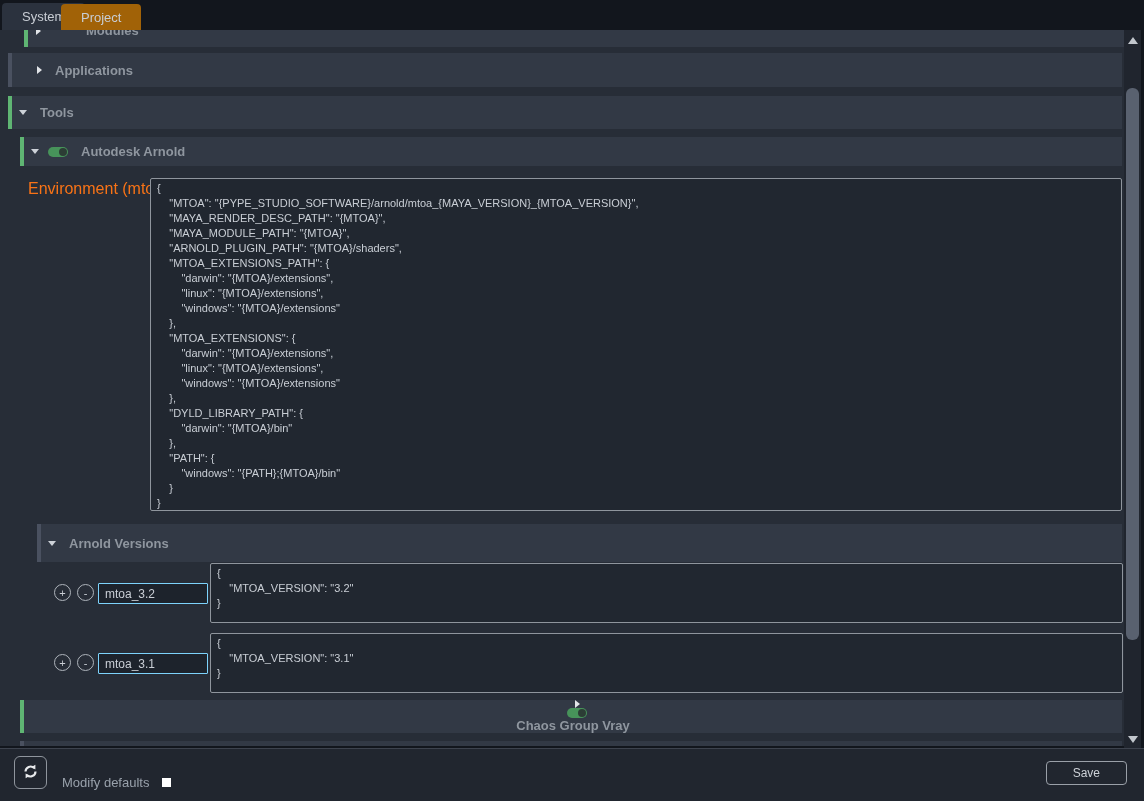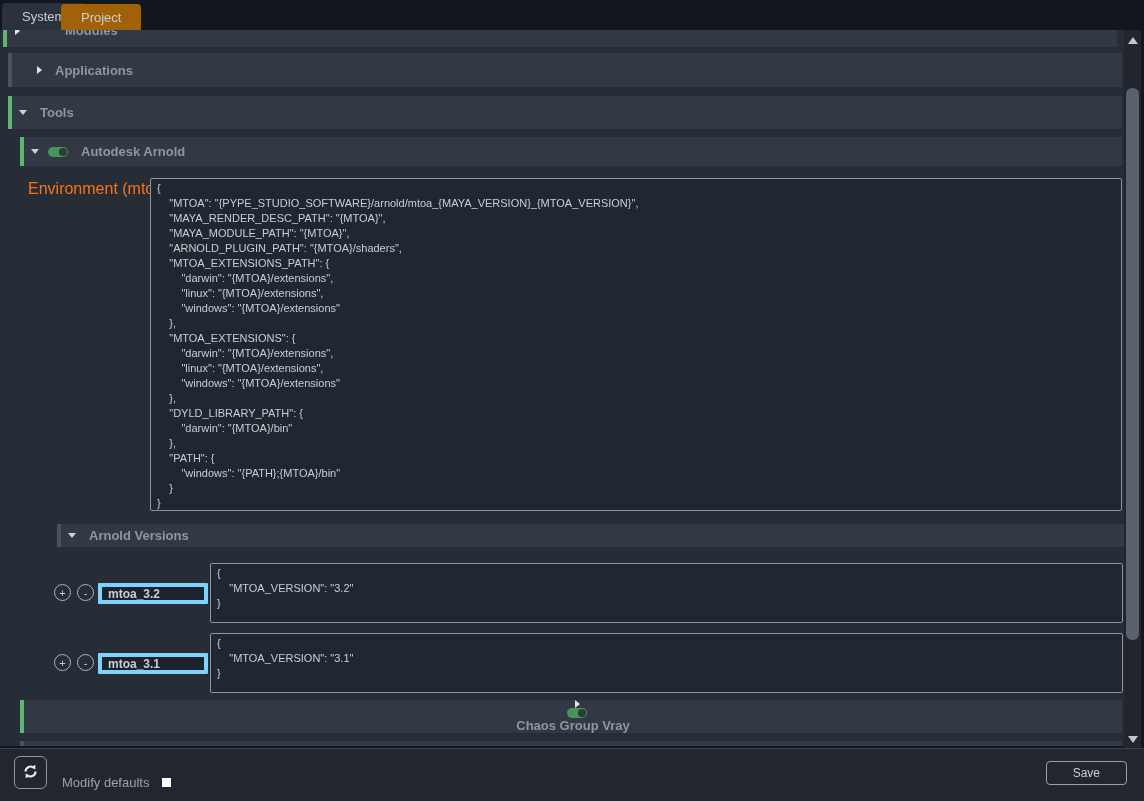--- a/index.html
+++ b/index.html
@@ -47,23 +47,23 @@
     border-radius:50%; background:#2c3d35;
   }
   .code {
     position:absolute; background:#212730; border:1px solid #8f959d; border-radius:2px;
     color:#c9ced5; font-size:11px; line-height:15px; white-space:pre;
     padding:2px 6px; font-family:"Liberation Sans", sans-serif;
     overflow:hidden; resize:none; outline:none;
   }
   .env-label { position:absolute; font-size:16px; color:#f97316; }
   .textinput {
-    position:absolute; background:#1d232c; border:4px solid #7dd3fc; border-radius:1px;
+    position:absolute; background:#1d232c; border:1px solid #7dd3fc; border-radius:1px;
     color:#c9ced5; font-size:12px; padding:2px 6px; height:21px; width:110px;
-    font-family:"Liberation Sans", sans-serif; outline:none;font-weight:bold;
+    font-family:"Liberation Sans", sans-serif; outline:none;
   }
   .circle-btn {
     position:absolute; width:17px; height:17px; border-radius:50%;
     border:1px solid #aeb4bb; color:#c9ced5; background:transparent;
     font-size:11px; line-height:14px; text-align:center; cursor:pointer; padding:0;
     font-family:"Liberation Sans", sans-serif;
   }
   
   .scrollbar { position:absolute; top:30px; left:1124px; width:17px; height:718px; background:#20252e; }
   .sb-thumb { position:absolute; left:2px; top:58px; width:13px; height:552px; border-radius:6px; background:#59616f; }
@@ -105,21 +105,21 @@
     <div class="tab active tab-system">
         <span>System</span>
       </div>
     <div class="tab inactive tab-project">
         <span>Project</span>
       </div>
   </div>
 
   <div class="viewport">
 
-    <div class="srow green" style="top:-16px; left:3px; width:1114px; height:33px;gap:16px;">
+    <div class="srow green" style="top:-16px; left:24px; width:1114px; height:33px;gap:16px;">
       <span class="arrow-right"></span>
       <span class="gap-sm"></span>
       <span class="srow-title">Modules</span>
     </div>
 
     <div class="srow" style="top:23px; left:8px; width:1114px; height:34px;padding-left:17px;">
       <span class="arrow-right"></span>
       <span class="gap-sm"></span>
       <span class="srow-title">Applications</span>
     </div>
@@ -156,21 +156,21 @@
         "windows": "{MTOA}/extensions"
     },
     "DYLD_LIBRARY_PATH": {
         "darwin": "{MTOA}/bin"
     },
     "PATH": {
         "windows": "{PATH};{MTOA}/bin"
     }
 }</textarea>
 
-    <div class="srow" style="top:494px; left:37px; width:1085px; height:23px;margin-left:20px;">
+    <div class="srow" style="top:494px; left:37px; width:1085px; height:38px;">
       <span class="arrow-down"></span>
       <span class="gap-sm"></span>
       <span class="srow-title">Arnold Versions</span>
     </div>
 
     <div style="position:absolute; top:533px; left:0; width:1124px; height:60px;">
       <button class="circle-btn" style="left:54px; top:21px;">+</button>
       <button class="circle-btn" style="left:77px; top:21px;">-</button>
       <input class="textinput" style="left: 98px; top: 20px;" type="text" value="mtoa_3.2">
       <textarea class="code" style="left: 210px; top: 0px; width: 913px; height: 60px;" spellcheck="false">{

